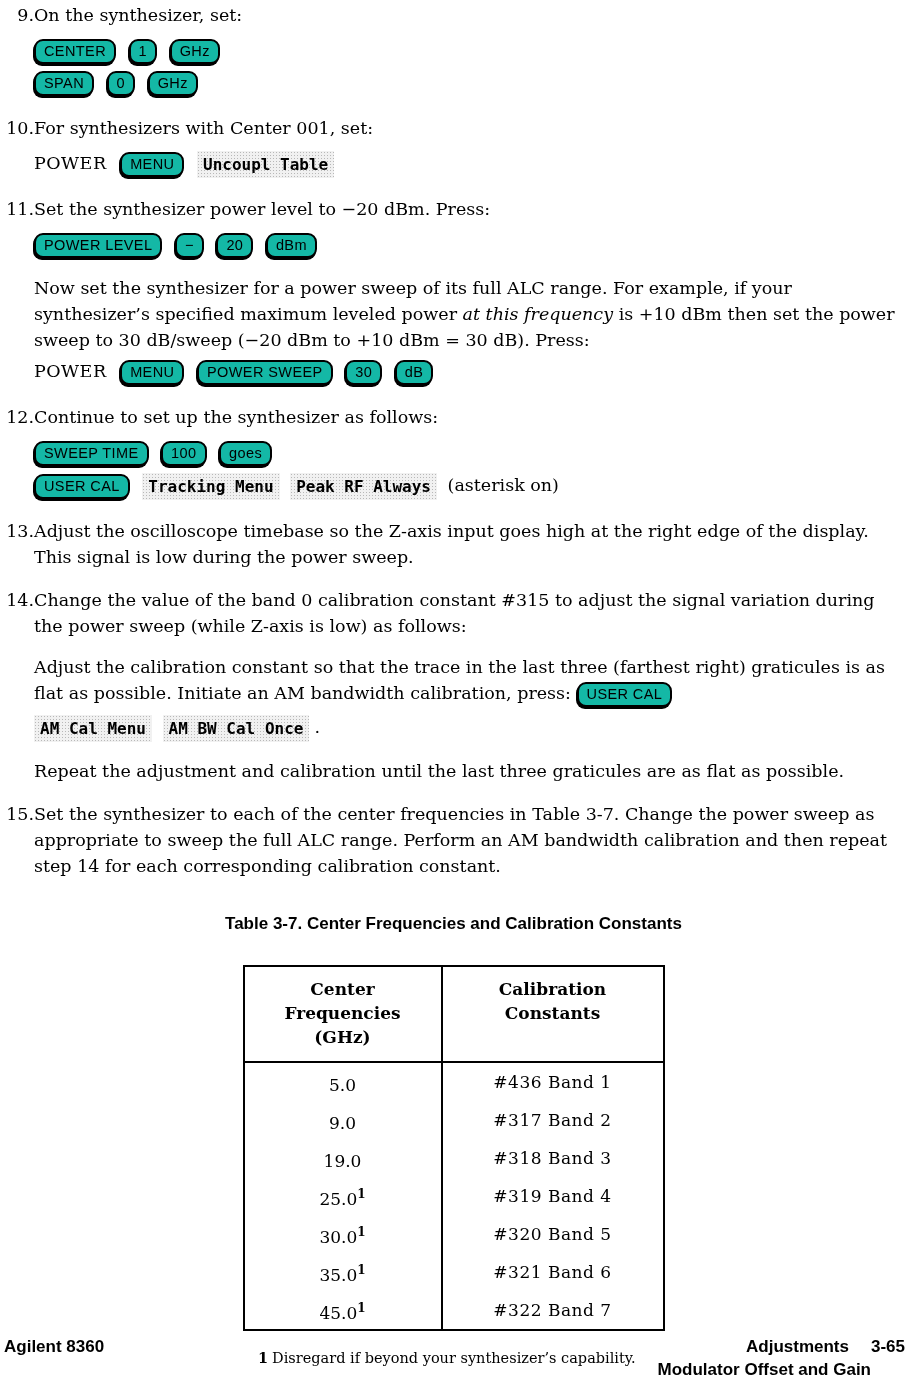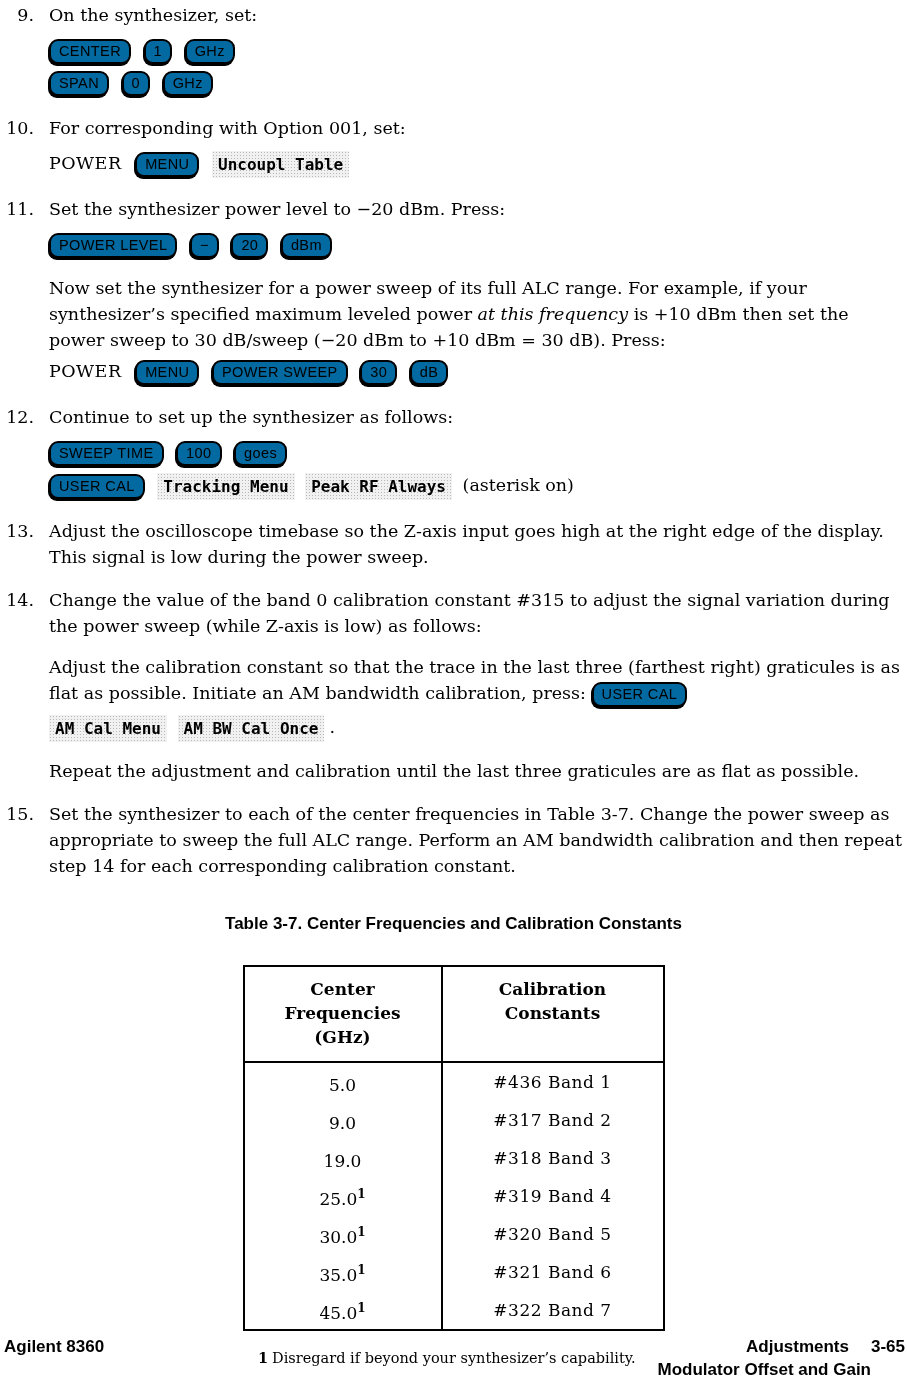--- a/index.html
+++ b/index.html
@@ -15,36 +15,36 @@
     overflow: hidden;
     box-sizing: border-box;
     padding-top: 2px;
   }
   .step { display: flex; margin-bottom: 17px; }
   .step-num {
     flex: 0 0 34px;
     text-align: right;
     padding-right: 0;
   }
-  .step-body { margin-left: 15px; flex: 1; max-width: 864px; }
+  .step-body { margin-left: 0; flex: 1; max-width: 864px; }
   .line { margin: 0; }
   .keys-row { margin-top: 6px; line-height: 32px; }
   .para { margin-top: 15px; }
 
   .keycap {
     display: inline-block;
     font-family: "Liberation Sans", sans-serif;
     font-size: 14.5px;
     line-height: 18px;
     letter-spacing: 0.4px;
     border: 2px solid #000;
     border-radius: 9px;
     padding: 1px 8px 2px 8px;
     box-shadow: -1px 2px 0 0 #000;
-    background: #0369a1;
+    background: #14b8a6;
     margin-right: 7px;
     vertical-align: middle;
     white-space: nowrap;
   }
   .softkey {
     display: inline-block;
     font-family: "DejaVu Sans Mono", monospace;
     font-weight: bold;
     font-size: 16px;
     line-height: 22px;
@@ -147,21 +147,21 @@
         <span class="keycap">SPAN</span>
         <span class="keycap">0</span>
         <span class="keycap">GHz</span>
       </div>
     </div>
   </div>
 
   <div class="step">
     <div class="step-num">10.</div>
     <div class="step-body">
-      <div class="line">For corresponding with Option 001, set:</div>
+      <div class="line">For synthesizers with Center 001, set:</div>
       <div class="keys-row">
         <span class="serif-caps">POWER</span>
         <span class="keycap">MENU</span>
         <span class="softkey">Uncoupl Table</span>
       </div>
     </div>
   </div>
 
   <div class="step">
     <div class="step-num">11.</div>

